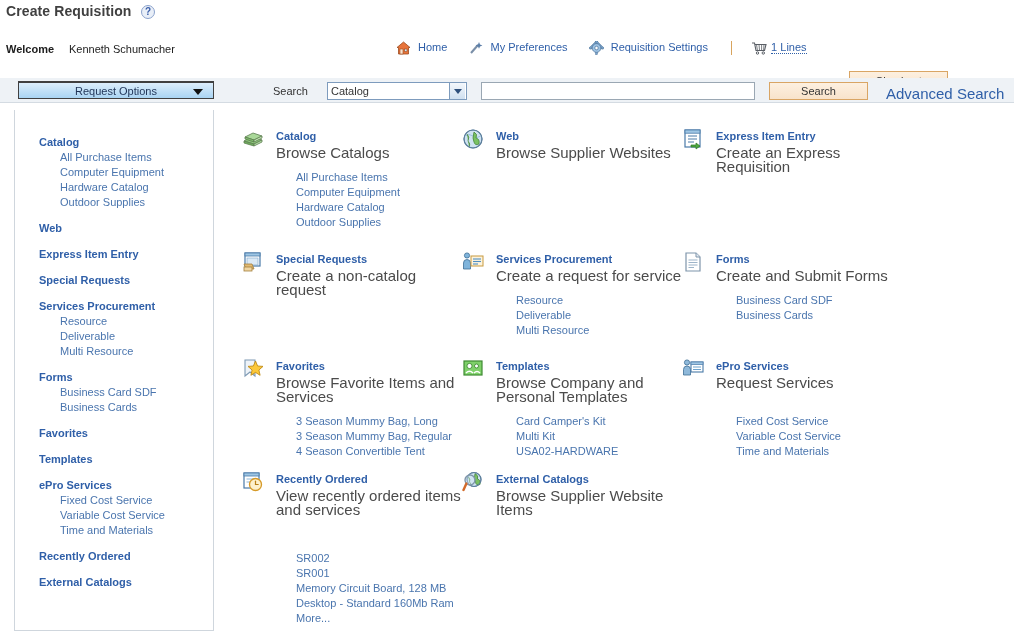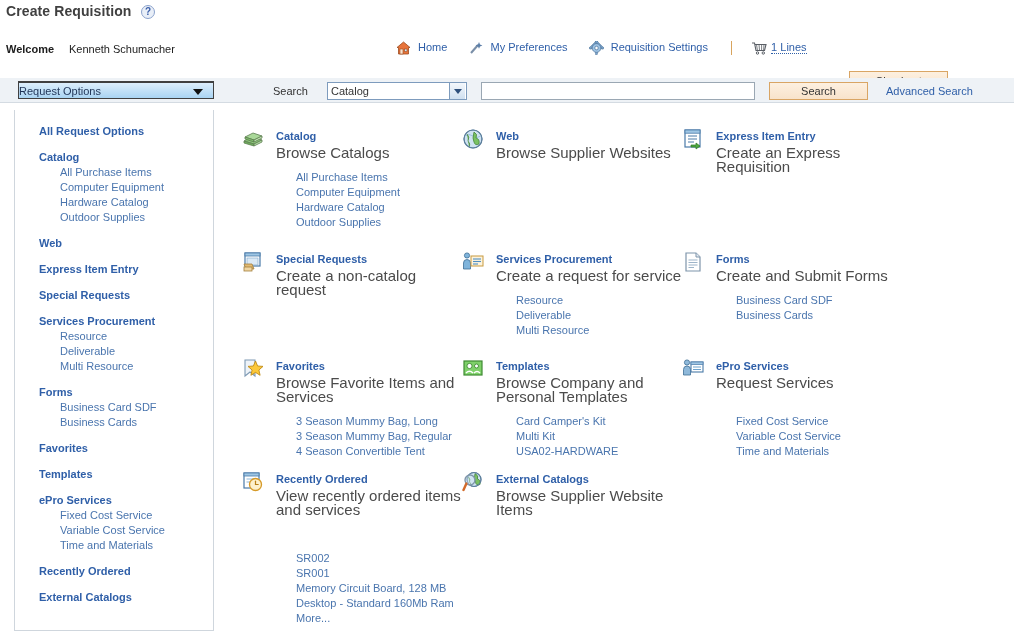--- a/index.html
+++ b/index.html
@@ -76,21 +76,21 @@
   
   .searchbar {
     position: absolute; left: 0; top: 78px; width: 1014px; height: 25px;
     background: #eef2f6; border-bottom: 1px solid #d4dbe2;
   }
   .req-options-tab {
     position: absolute; left: 18px; top: 81px;
     width: 196px; height: 18px;
     background: linear-gradient(to bottom,#ddeefc,#a9d4f2);
     border: 1px solid #404040; border-top-width: 2px;
-    line-height: 16px; font-size: 11px; color: #1f3356;
+    text-align: center; line-height: 16px; font-size: 11px; color: #1f3356;
     cursor: pointer;
   }
   .req-options-tab .caret {
     position: absolute; right: 10px; top: 6px;
     width: 0; height: 0;
     border-left: 5px solid transparent; border-right: 5px solid transparent;
     border-top: 6px solid #111;
   }
   .search-label {
     position: absolute; left: 273px; top: 85px;
@@ -125,21 +125,21 @@
   .search-btn {
     position: absolute; left: 769px; top: 82px;
     width: 99px; height: 18px;
     background: linear-gradient(to bottom,#fdf0e0,#f8e3cb);
     border: 1px solid #d9a564; font-size: 11px; color: #333;
     text-align: center; line-height: 16px; cursor: pointer;
     font-family: "Liberation Sans", sans-serif;
   }
   .adv-search {
     position: absolute; left: 886px; top: 85px;
-    font-size: 11px; color: #2f5fa8; text-decoration: none; cursor: pointer;
+    font-size: 15px; color: #2f5fa8; text-decoration: none; cursor: pointer;
   }
 
   
   .sidebar {
     position: absolute; left: 14px; top: 110px;
     width: 200px; height: 521px;
     border: 1px solid #cfd6dd; border-top: none;
     background: #ffffff;
   }
   .sb-inner { padding: 14px 0 0 24px; }
@@ -271,23 +271,20 @@
     <i></i>
   </span>
 
 <input class="search-input" type="text" value="" style="">
 
 <div class="search-btn">Search</div>
 <a class="adv-search" href="#">Advanced Search</a>
 
 <div class="sidebar">
   <div class="sb-inner" id="sidebar-host">
-      <div class="sb-group">
-        <a class="sb-head" href="#">All Request Options</a>
-      </div>
       <div class="sb-gap"></div>
       <div class="sb-group">
         <a class="sb-head" href="#">Catalog</a>
         <a class="sb-sub" href="#">All Purchase Items</a>
         <a class="sb-sub" href="#">Computer Equipment</a>
         <a class="sb-sub" href="#">Hardware Catalog</a>
         <a class="sb-sub" href="#">Outdoor Supplies</a>
       </div>
       <div class="sb-gap"></div>
       <div class="sb-group">

